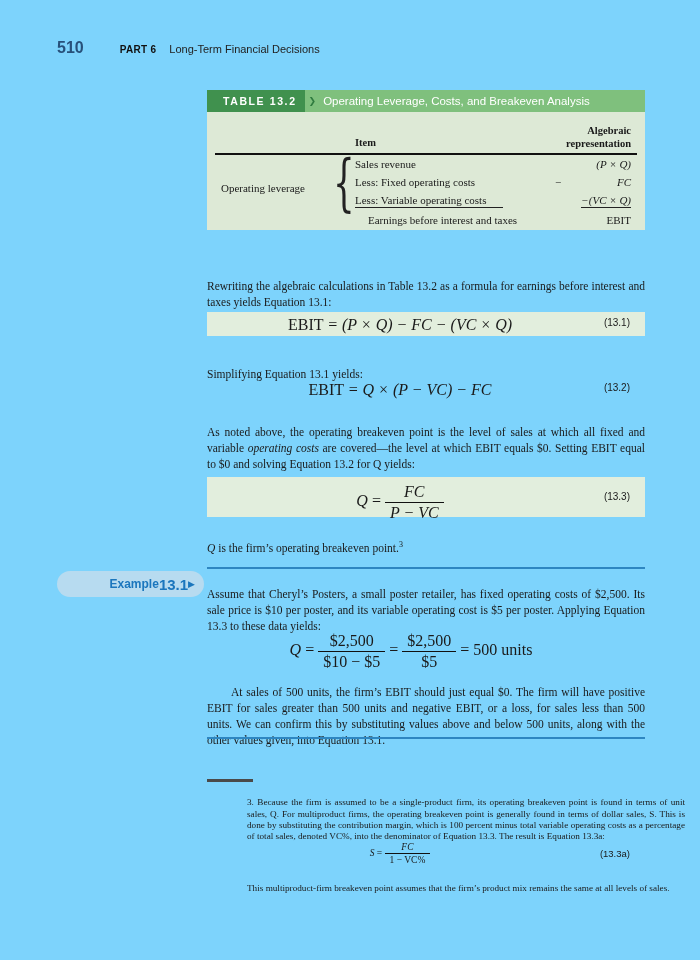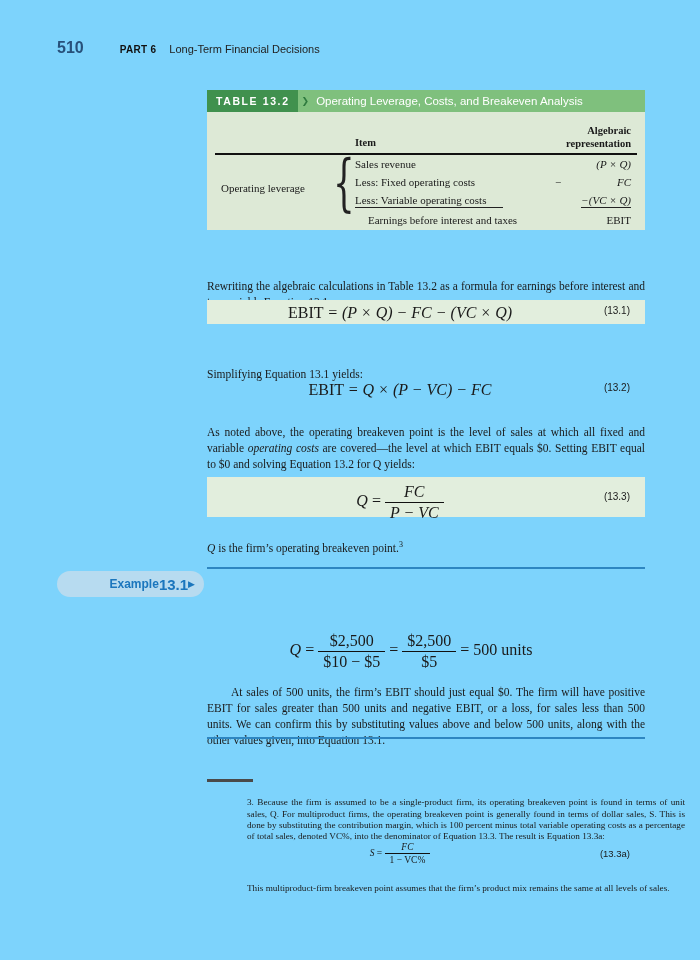--- a/index.html
+++ b/index.html
@@ -11,21 +11,21 @@
   .pageno{font-family:"Liberation Sans",sans-serif;font-weight:bold;font-size:16px;color:#27507a;}
   .partlbl{font-family:"Liberation Sans",sans-serif;font-weight:bold;font-size:10px;color:#111;
            margin-left:36px;letter-spacing:.3px;}
   .parttitle{font-family:"Liberation Sans",sans-serif;font-size:11px;color:#222;margin-left:13px;}
 
   
   .tbl{position:absolute;left:207px;top:90px;width:438px;}
   .tbl-titlebar{display:flex;height:22px;align-items:stretch;}
   .tbl-label{background:#40914e;color:#fff;font-family:"Liberation Sans",sans-serif;
              font-weight:bold;font-size:10.5px;letter-spacing:1.6px;display:flex;
-             align-items:center;padding:0 8px 0 9px;white-space:nowrap;}
+             align-items:center;padding:0 8px 0 16px;white-space:nowrap;}
   .tbl-band{flex:1;background:#7fc07d;display:flex;align-items:center;}
   .tbl-chev{color:#2f7a3f;font-size:9px;font-weight:bold;margin:0 7px 0 4px;
             font-family:"DejaVu Sans",sans-serif;}
   .tbl-title{color:#fff;font-family:"Liberation Sans",sans-serif;font-weight:normal;font-size:11.5px;}
   .tbl-body{position:relative;background:#dde9d6;height:118px;font-size:11px;}
   .colhead-item{position:absolute;left:148px;top:25px;font-weight:bold;font-size:10.5px;}
   .colhead-alg{position:absolute;right:14px;top:12px;text-align:right;font-weight:bold;
                font-size:10.5px;line-height:13px;}
   .tbl-rule{position:absolute;left:8px;right:8px;top:41px;border-top:2px solid #111;}
   .trow{position:absolute;left:0;width:100%;height:18px;}
@@ -117,21 +117,21 @@
       </div>
       <div class="trow r4">
         <span class="item">Earnings before interest and taxes</span>
         <span class="alg">EBIT</span>
       </div>
     </div>
   </div>
 
   <p class="para" style="top:266px;">Rewriting the algebraic calculations in Table 13.2 as a formula for earnings before interest and taxes yields Equation 13.1:</p>
 
-  <div class="eqrow eqbar" style="top:300px;height:24px;">
+  <div class="eqrow eqbar" style="top:312px;height:24px;">
     <span class="eq-center" style="top:4px;">
       <span>EBIT</span>
       <span class="var">= (P × Q) − FC − (VC × Q)</span>
     </span>
     <span class="eq-num" style="top:5px;">(13.1)</span>
   </div>
 
   <p class="para" style="top:354px;">Simplifying Equation 13.1 yields:</p>
 
   <div class="eqrow" style="top:379px;height:20px;">
@@ -157,20 +157,21 @@
   </div>
 
   <p class="para" style="top:528px;"><span class="var">Q</span><span> is the firm’s operating breakeven point.</span><sup>3</sup></p>
 
   <div class="ex-line" style="top:567px;"></div>
   <div class="ex-pill">
     <span class="ex-word">Example</span>
     <span class="ex-no">13.1</span>
     <span class="ex-arrow">▶</span>
   </div>
+  <p class="para" style="top:574px;">Assume that Cheryl’s Posters, a small poster retailer, has fixed operating costs of $2,500. Its sale price is $10 per poster, and its variable operating cost is $5 per poster. Applying Equation 13.3 to these data yields:</p>
 
   <div class="eqrow" style="top:628px;height:38px;">
     <span class="eq-center" style="top:4px;right:30px;">
       <span class="var">Q</span>
       <span>=</span>
       <span class="frac">
         <span class="ftop">$2,500</span>
         <span class="fbot">$10 − $5</span>
       </span>
       <span>=</span>

